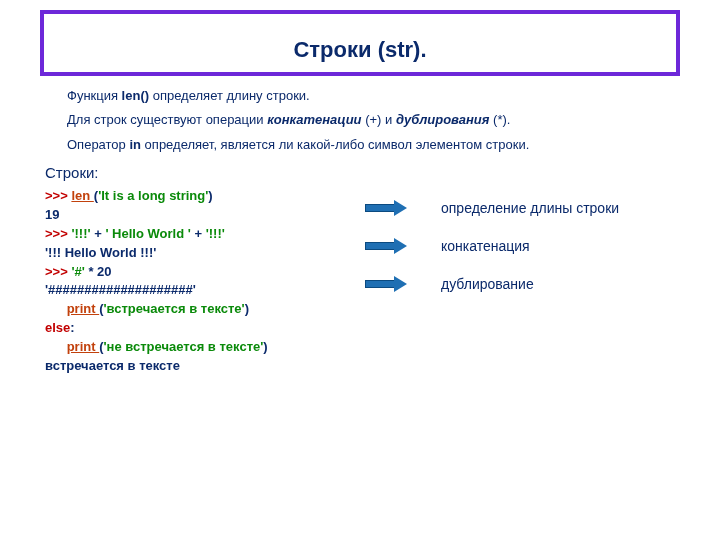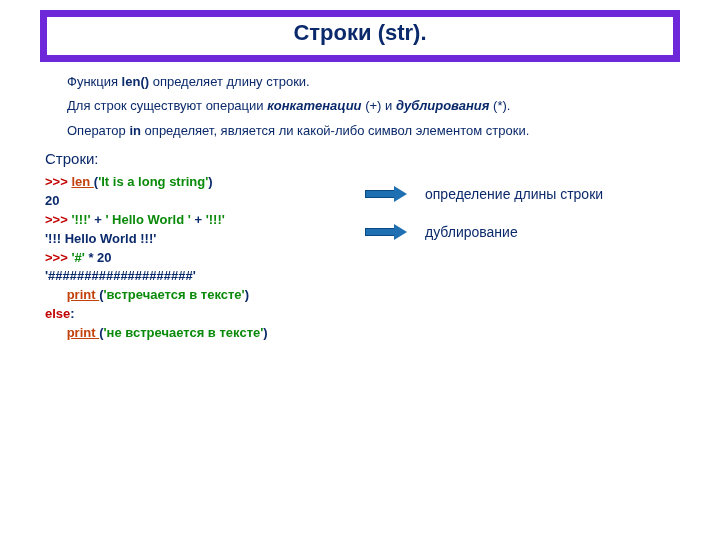--- a/index.html
+++ b/index.html
@@ -6,23 +6,23 @@
   body {
     width: 720px;
     height: 540px;
     background: #fff;
     font-family: Verdana, Geneva, sans-serif;
     color: #000;
     padding: 10px 20px 0 20px;
     overflow: hidden;
   }
   .title-box {
-    border: 7px solid #6d28d9;
+    border: 4px solid #6d28d9;
     margin: 0 20px 12px 20px;
-    padding: 2px 0 8px 0;
+    padding: 22px 0 8px 0;
     text-align: center;
   }
   .title-box h1 {
     font-size: 22px;
     font-weight: 700;
     color: #0b2a6b;
     line-height: 1.25;
   }
   .para {
     font-size: 13px;
@@ -55,21 +55,21 @@
   .str { color: #0a8a0a; }
   .op { color: #0b2a6b; }
   .out { color: #0b2a6b; }
   .annot-col {
     flex: 1;
     padding-top: 2px;
   }
   .annot-row {
     display: flex;
     align-items: center;
-    gap: 18px;
+    gap: 34px;
     height: 38px;
   }
   .annot-text {
     font-size: 14px;
     color: #0b2a6b;
   }
   .arrow {
     width: 42px;
     height: 14px;
     position: relative;
@@ -110,39 +110,47 @@
 
 <p class="para">
   <span>Оператор </span><b>in</b><span> определяет, является ли какой-либо символ элементом строки.</span>
 </p>
 
 <div class="label-example">Строки:</div>
 
 <div class="columns">
   <div class="code-col">
     <div class="line"><span class="prompt">&gt;&gt;&gt; </span><span class="fn">len </span><span class="op">(</span><span class="str">'It is a long string'</span><span class="op">)</span></div>
-    <div class="line out">20</div>
+    <div class="line out">19</div>
     <div class="line"><span class="prompt">&gt;&gt;&gt; </span><span class="str">'!!!' </span><span class="op">+ </span><span class="str">' Hello World ' </span><span class="op">+ </span><span class="str">'!!!'</span></div>
     <div class="line out">'!!! Hello World !!!'</div>
     <div class="line"><span class="prompt">&gt;&gt;&gt; </span><span class="str">'#' </span><span class="op">* 20</span></div>
     <div class="line out">'####################'</div>
     <div class="line"><span>      </span><span class="fn">print </span><span class="op">(</span><span class="str">'встречается в тексте'</span><span class="op">)</span></div>
     <div class="line"><span class="kw">else</span><span class="op">:</span></div>
     <div class="line"><span>      </span><span class="fn">print </span><span class="op">(</span><span class="str">'не встречается в тексте'</span><span class="op">)</span></div>
+    <div class="line out">встречается в тексте</div>
   </div>
 
   <div class="annot-col">
     <div class="annot-row">
       <div class="arrow">
           <div class="bar"></div>
           <div class="head"></div>
         </div>
       <div class="annot-text">определение длины строки</div>
     </div>
     <div class="annot-row">
       <div class="arrow">
           <div class="bar"></div>
           <div class="head"></div>
         </div>
+      <div class="annot-text">конкатенация</div>
+    </div>
+    <div class="annot-row">
+      <div class="arrow">
+          <div class="bar"></div>
+          <div class="head"></div>
+        </div>
       <div class="annot-text">дублирование</div>
     </div>
   </div>
 </div>
 
 </body></html>

